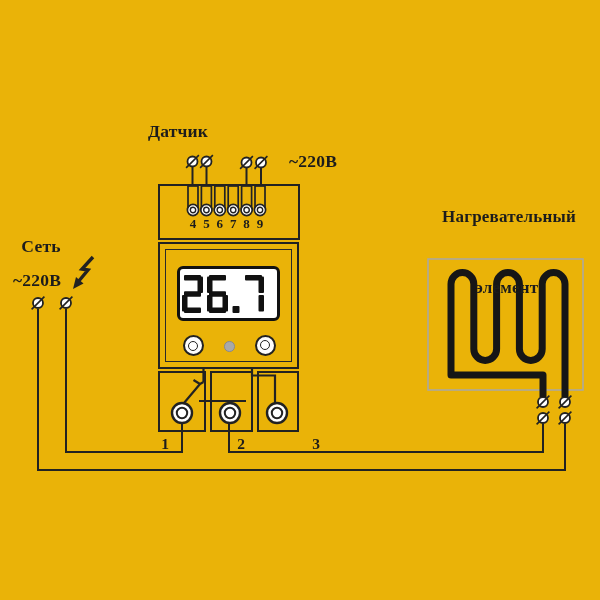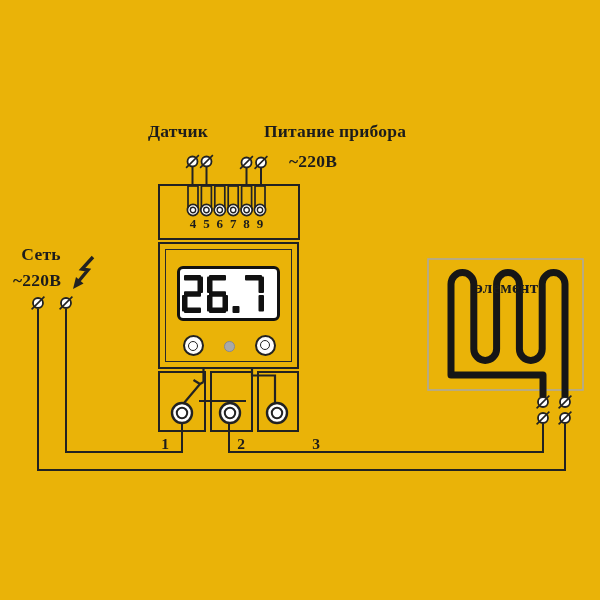--- a/index.html
+++ b/index.html
@@ -132,24 +132,24 @@
 
   <div class="round-btn" style="left:182.5px;top:335px;">
     <div class="inner"></div>
   </div>
   <div id="led"></div>
   <div class="round-btn" style="left:254.5px;top:334.5px;">
     <div class="inner"></div>
   </div>
 
   <div class="lbl" style="left:178px;top:121px;">Датчик</div>
-  <div class="lbl" style="left:335px;top:121px;">Питание прибора</div>
   <div class="lbl" style="left:313px;top:151px;">~220В</div>
-  <div class="lbl" style="left:41px;top:244px;">Сеть</div>
+  <div class="lbl" style="left:41px;top:236px;">Сеть</div>
   <div class="lbl" style="left:37px;top:270px;">~220В</div>
+  <div class="lbl" style="left:509px;top:207px;font-size:17px;">Нагревательный</div>
   <div class="lbl" style="left:507px;top:230px;font-size:17px;margin-top:48px;">элемент</div>
 
   <span class="tnum top" style="left:193px;">4</span>
   <span class="tnum top" style="left:206.4px;">5</span>
   <span class="tnum top" style="left:219.8px;">6</span>
   <span class="tnum top" style="left:233.2px;">7</span>
   <span class="tnum top" style="left:246.6px;">8</span>
   <span class="tnum top" style="left:260px;">9</span>
 
   <span class="tnum bot" style="left:165px;">1</span>

